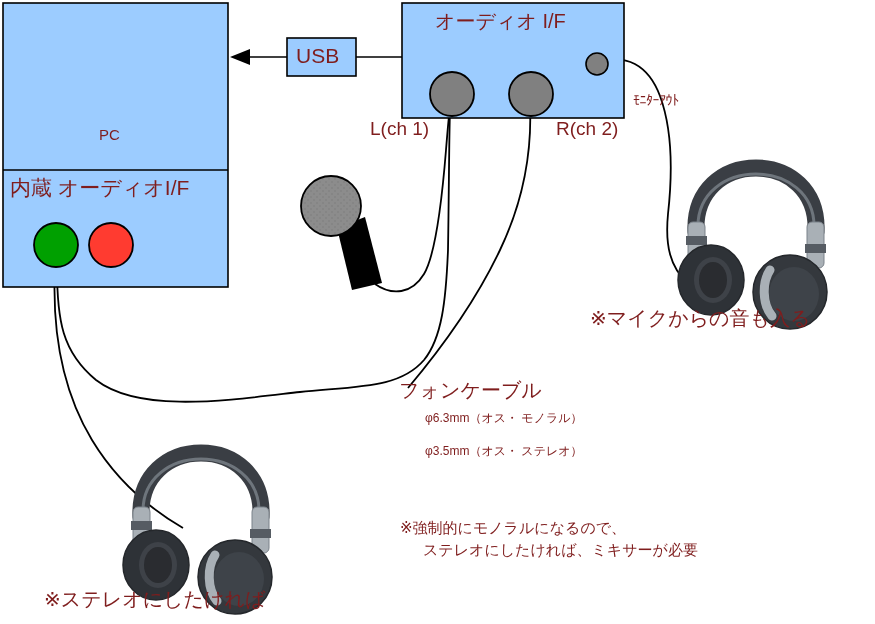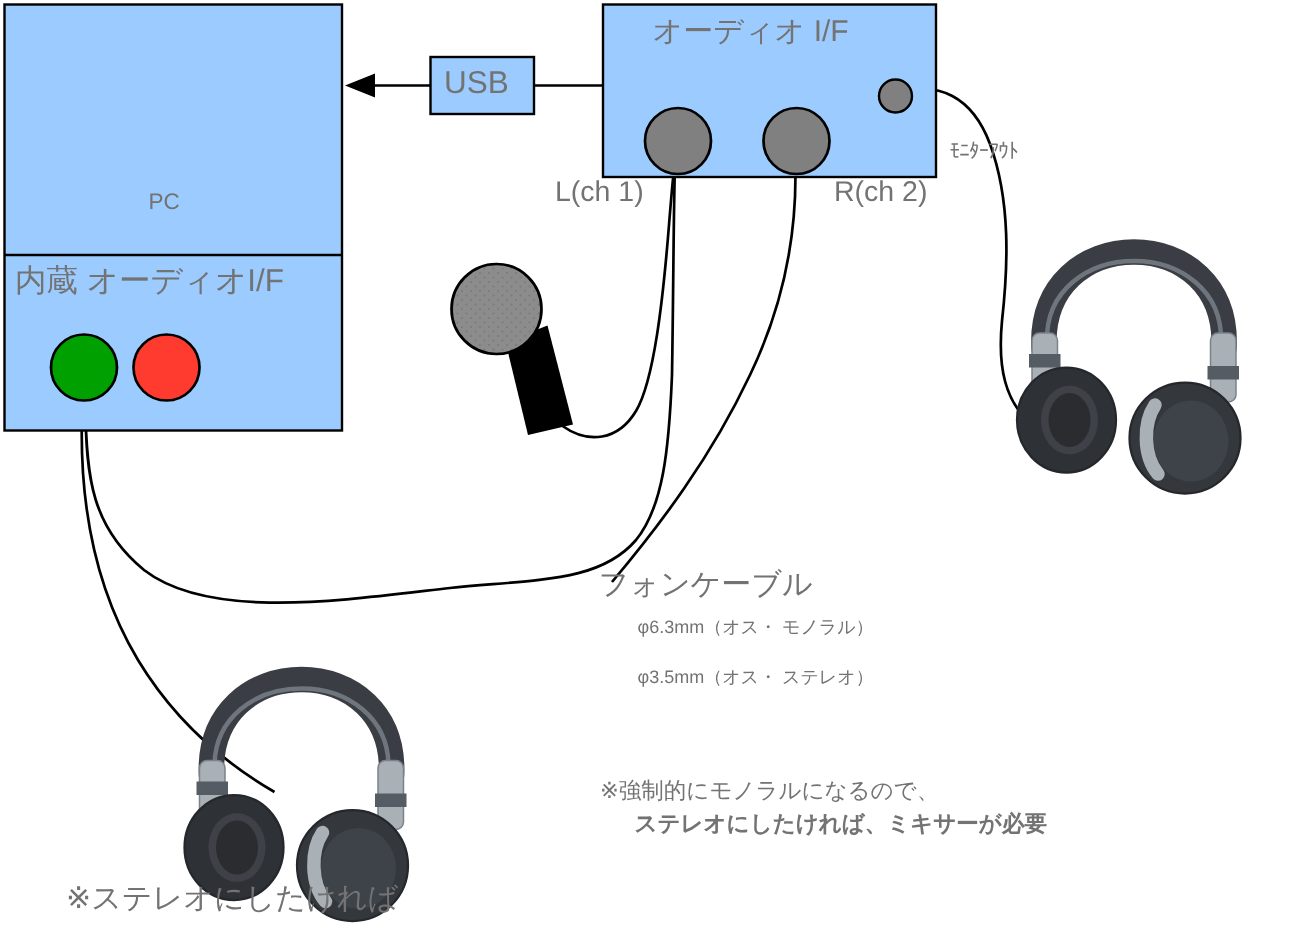--- a/index.html
+++ b/index.html
@@ -19,21 +19,21 @@
   }
   svg.layer {
     position: absolute;
     left: 0;
     top: 0;
     width: 875px;
     height: 624px;
   }
   .txt {
     position: absolute;
-    color: #737373;
+    color: #7f1d1d;
     white-space: pre;
     line-height: 1.15;
   }
   .t-pc        { font-size: 15px; }
   .t-boxtitle  { font-size: 20px; }
   .t-builtin   { font-size: 21px; }
   .t-usb       { font-size: 21px; }
   .t-jack      { font-size: 19px; }
   .t-monitor   { font-size: 14px; letter-spacing: -0.5px; }
   .t-note      { font-size: 20px; }
@@ -132,22 +132,23 @@
       <rect x="117" y="74" width="21" height="9" fill="#565c63"></rect>
       <ellipse cx="23" cy="110" rx="33" ry="35" fill="#2e3237" stroke="#24272b" stroke-width="1.5"></ellipse>
       <ellipse cx="25" cy="110" rx="19" ry="23" fill="#3e4248"></ellipse>
       <ellipse cx="25" cy="110" rx="14" ry="18" fill="#2a2c30"></ellipse>
       <ellipse cx="102" cy="122" rx="37" ry="37" fill="#34383d" stroke="#24272b" stroke-width="1.5"></ellipse>
       <ellipse cx="106" cy="124" rx="25" ry="27" fill="#3e4349"></ellipse>
       <path d="M82,100 C74,112 74,134 84,146" fill="none" stroke="#a9b0b6" stroke-width="9" stroke-linecap="round"></path>
     </g>
   </svg>
 
+  <div class="txt t-note" style="left:590px; top:307px;">※マイクからの音も入る</div>
 
   <div class="txt t-note" style="left:44px; top:588px;">※ステレオにしたければ</div>
 
   <div class="txt t-cable-h" style="left:399px; top:379px;">フォンケーブル</div>
   <div class="txt t-cable-s" style="left:425px; top:412px;">φ6.3mm（オス・ モノラル）</div>
   <div class="txt t-cable-s" style="left:425px; top:445px;">φ3.5mm（オス・ ステレオ）</div>
   <div class="txt t-cable-sm" style="left:400px; top:478px;">※強制的にモノラルになるので、</div>
-  <div class="txt t-cable-sm" style="left:423px; top:500px;font-weight:bold;">ステレオにしたければ、ミキサーが必要</div>
+  <div class="txt t-cable-sm" style="left:423px; top:500px;">ステレオにしたければ、ミキサーが必要</div>
 
 </div>
 
 </body></html>

